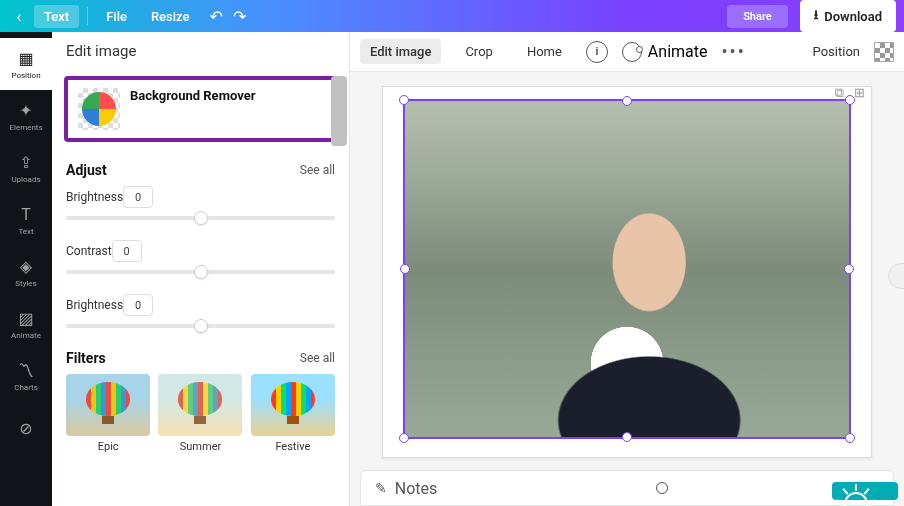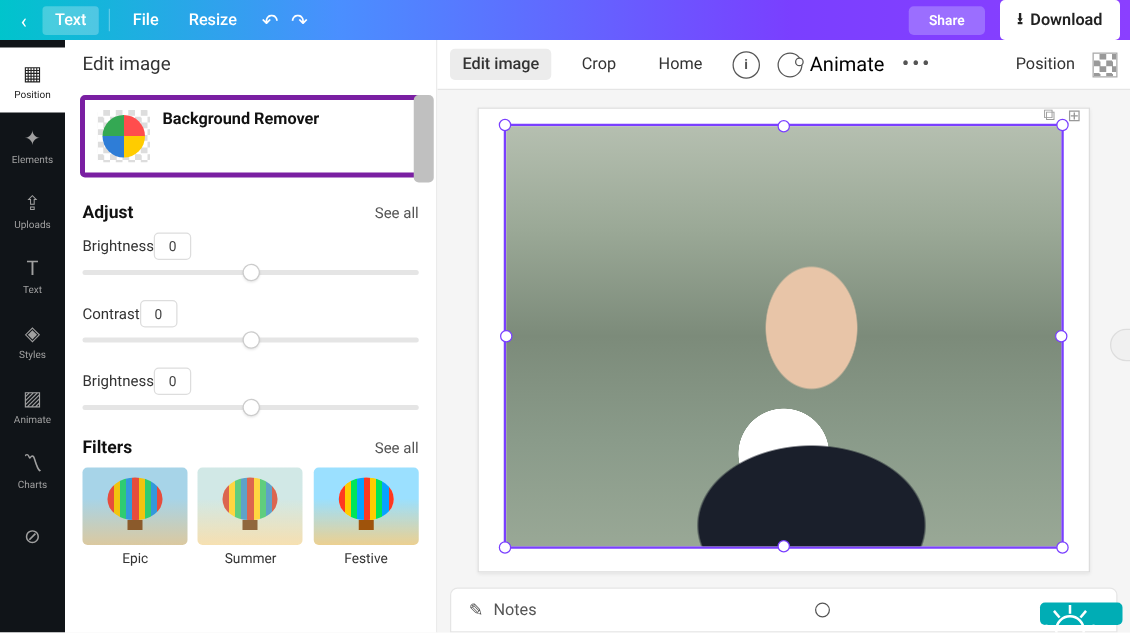--- a/index.html
+++ b/index.html
@@ -69,21 +69,21 @@
   linear-gradient(180deg,#b5bfb0 0%,#9aa896 25%,#7c8b7a 50%,#8a9b8a 75%,#99a896 100%);
   }
 .sel-box .handle { position:absolute; width:10px; height:10px; background:#fff; border:1.5px solid #7a3fff; border-radius:50%; cursor:pointer; }
 .h-tl{top:-6px;left:-6px}.h-tr{top:-6px;right:-6px}.h-bl{bottom:-6px;left:-6px}.h-br{bottom:-6px;right:-6px}
 .h-tm{top:-5px;left:50%;transform:translateX(-50%);width:18px;height:6px;border-radius:3px}
 .h-bm{bottom:-5px;left:50%;transform:translateX(-50%);width:18px;height:6px;border-radius:3px}
 .h-ml{left:-5px;top:50%;transform:translateY(-50%);width:6px;height:18px;border-radius:3px}
 .h-mr{right:-5px;top:50%;transform:translateY(-50%);width:6px;height:18px;border-radius:3px}
 .notes-bar { position:absolute; bottom:0; left:10px; right:10px; height:36px; background:#fff; border:1px solid #e5e5e5; border-radius:6px 6px 0 0; display:flex; align-items:center; padding:0 14px; gap:8px; }
 .notes-bar .pen { color:#555; font-size:14px; }
-.notes-bar .nlabel { font-size:13px; color:#555; }
+.notes-bar .nlabel { font-size:16px; color:#555; }
 .notes-bar .slider-mid { flex:1; position:relative; }
 .notes-bar .dot { width:12px; height:12px; border:1.5px solid #555; border-radius:50%; background:#fff; margin:0 auto; }
 .zoom-ctrl { position:absolute; right:4px; top:44%; width:18px; height:80px; display:flex; flex-direction:column; align-items:center; justify-content:space-between; }
 .zoom-ctrl .half { width:26px; height:26px; border-radius:50% 0 0 50%; background:#f0f0f0; border:1px solid #ddd; position:absolute; right:-14px; }
 .twos-badge { position:absolute; right:6px; bottom:6px; background:#00adb5; color:#fff; font-weight:900; font-size:26px; padding:8px 16px 10px 50px; border-radius:4px; letter-spacing:1px; font-style:italic; }
 .twos-badge .bulb { position:absolute; left:10px; top:6px; width:30px; height:34px; }
 .twos-badge .bulb .glass { width:24px; height:24px; border:2px solid #fff; border-radius:50%; position:absolute; left:2px; top:4px; }
 .twos-badge .bulb .rays { position:absolute; left:0; top:0; }
 .twos-badge .bulb .rays span { position:absolute; width:2px; height:7px; background:#fff; left:13px; top:-4px; transform-origin:50% 20px; }
 </style>

